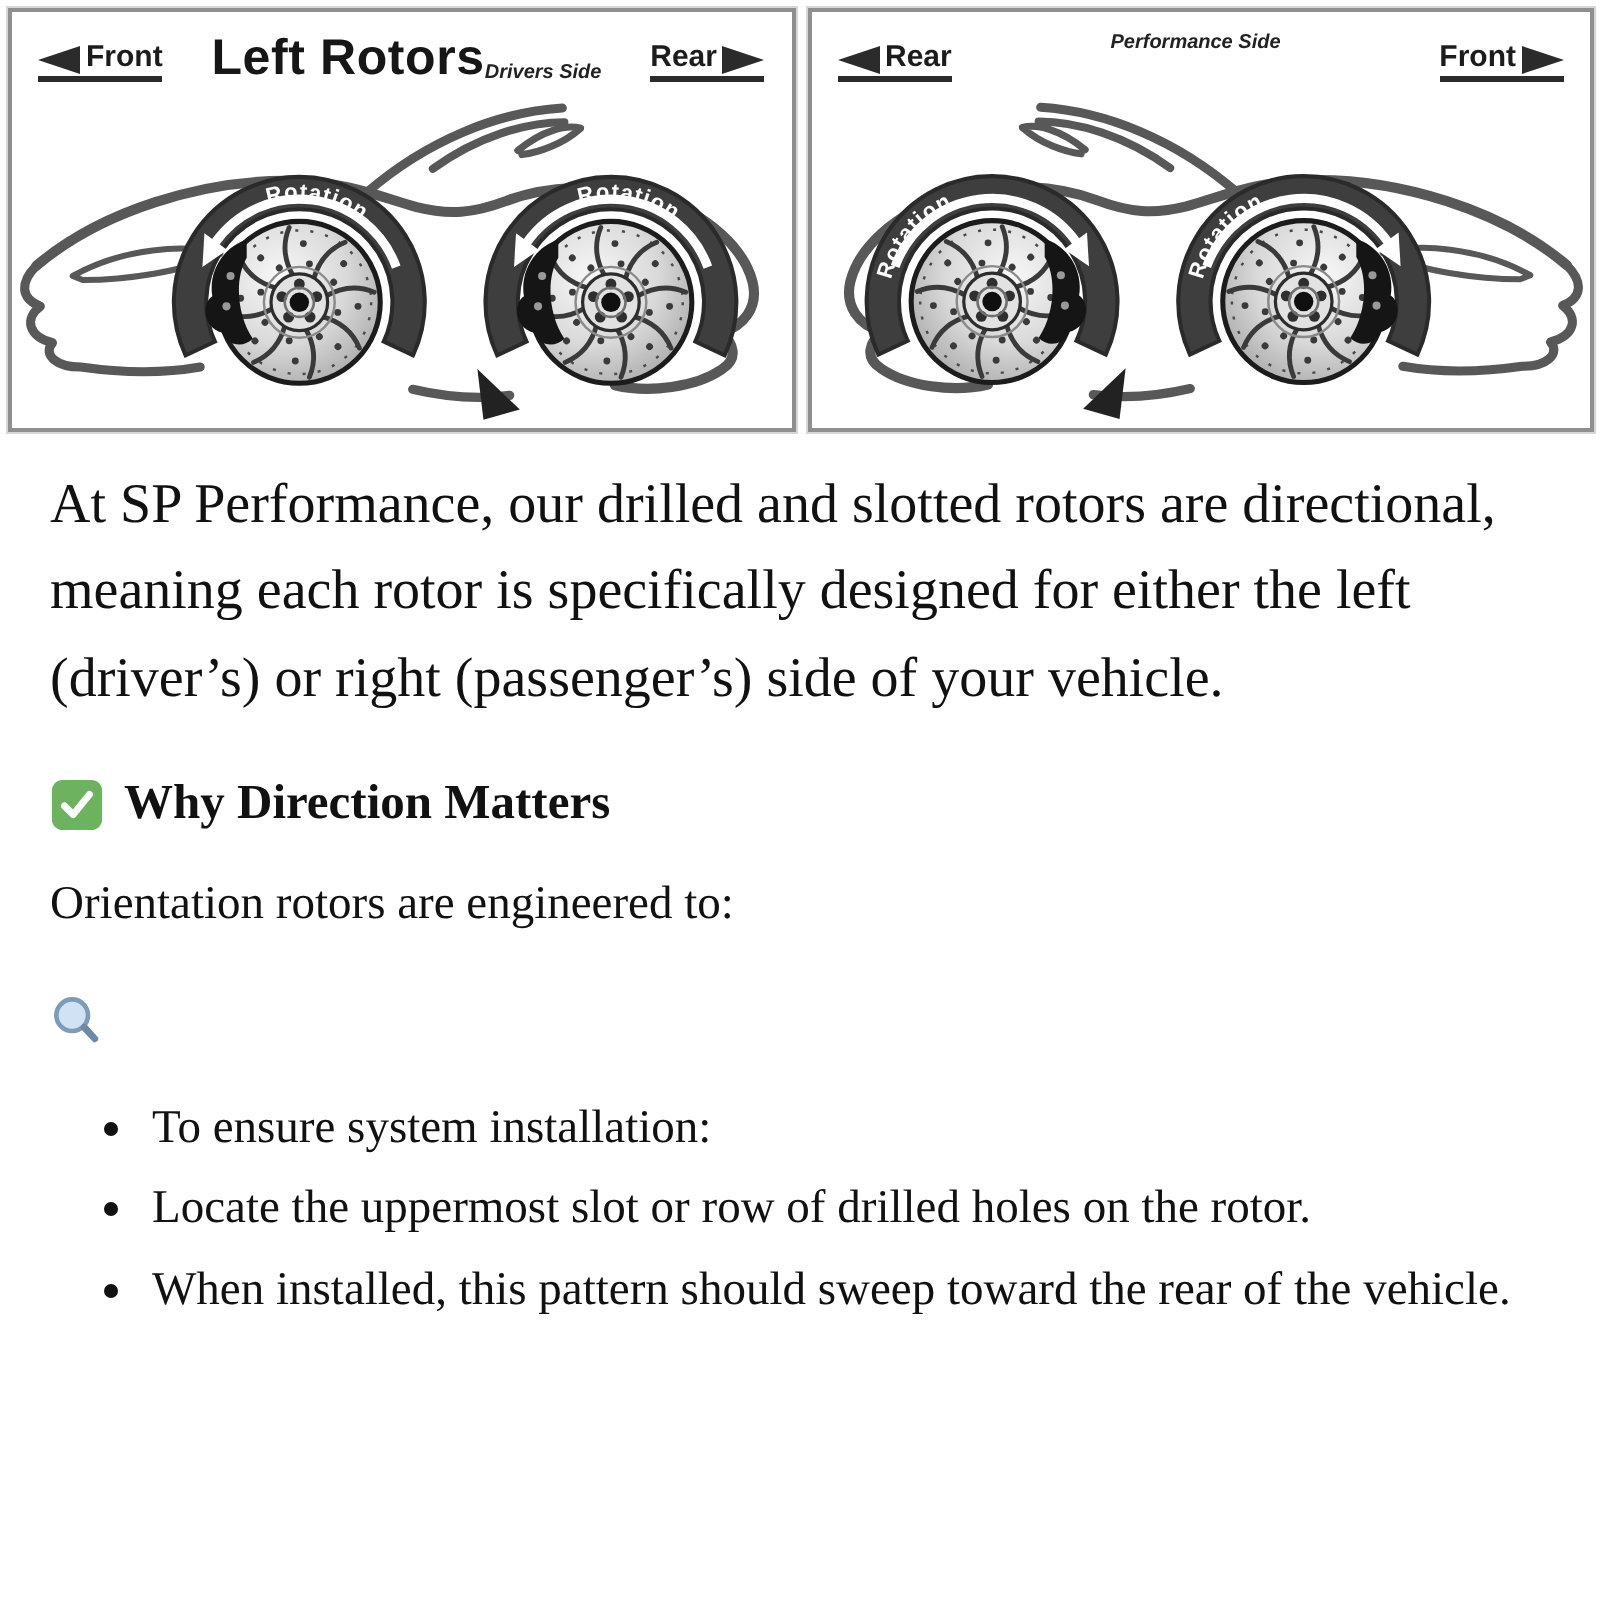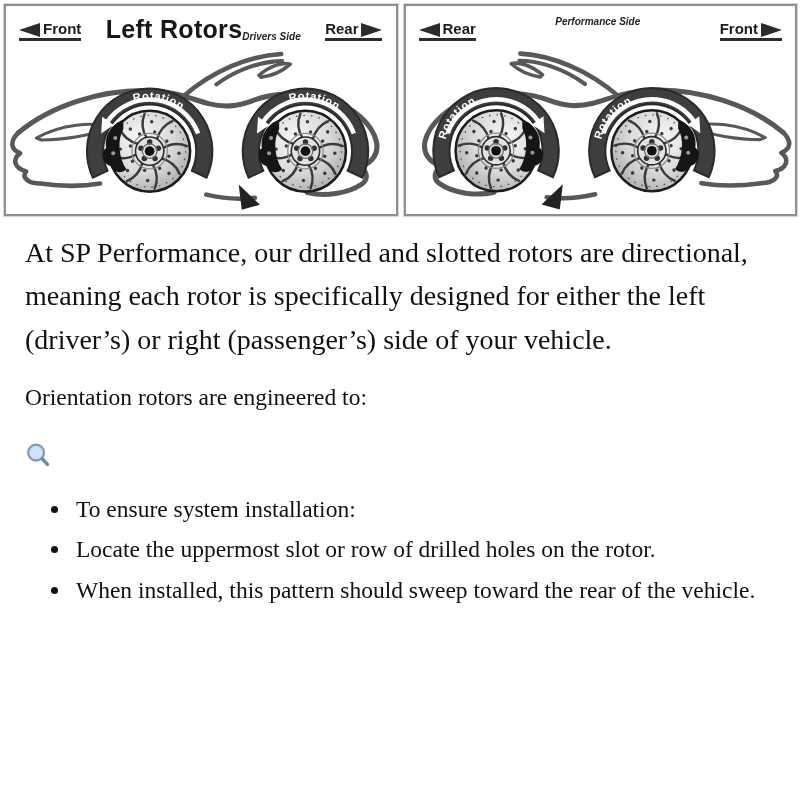--- a/index.html
+++ b/index.html
@@ -140,20 +140,27 @@
         <text class="rot" text-anchor="middle"><textPath href="#tp-r-front" startOffset="50%">Rotation</textPath></text>
       </svg>
     </div>
 
   </div>
 
   <div class="article">
 
     <p class="intro">At SP Performance, our drilled and slotted rotors are directional, meaning each rotor is specifically designed for either the left (driver’s) or right (passenger’s) side of your vehicle.</p>
 
+    <div class="h-sec">
+      <svg class="emoji-svg" width="27" height="27" viewBox="0 0 28 28">
+        <rect x="1" y="1" width="26" height="26" rx="5.5" fill="#6db35f"></rect>
+        <path d="M7.5 14.5 L12 19 L20.5 8.5" fill="none" stroke="#ffffff" stroke-width="3.6" stroke-linecap="round" stroke-linejoin="round"></path>
+      </svg>
+      <span>Why Direction Matters</span>
+    </div>
 
     <p class="lead">Orientation rotors are engineered to:</p>
 
 
     <div class="h-sec light">
       <svg class="emoji-svg" width="27" height="27" viewBox="0 0 28 28">
         <circle cx="11.5" cy="11" r="8.2" fill="#cfe3f4" stroke="#7e9cb8" stroke-width="2.4"></circle>
         <line x1="17.8" y1="17.3" x2="23.2" y2="23.2" stroke="#6c8aa6" stroke-width="3.6" stroke-linecap="round"></line>
       </svg>
     </div>

